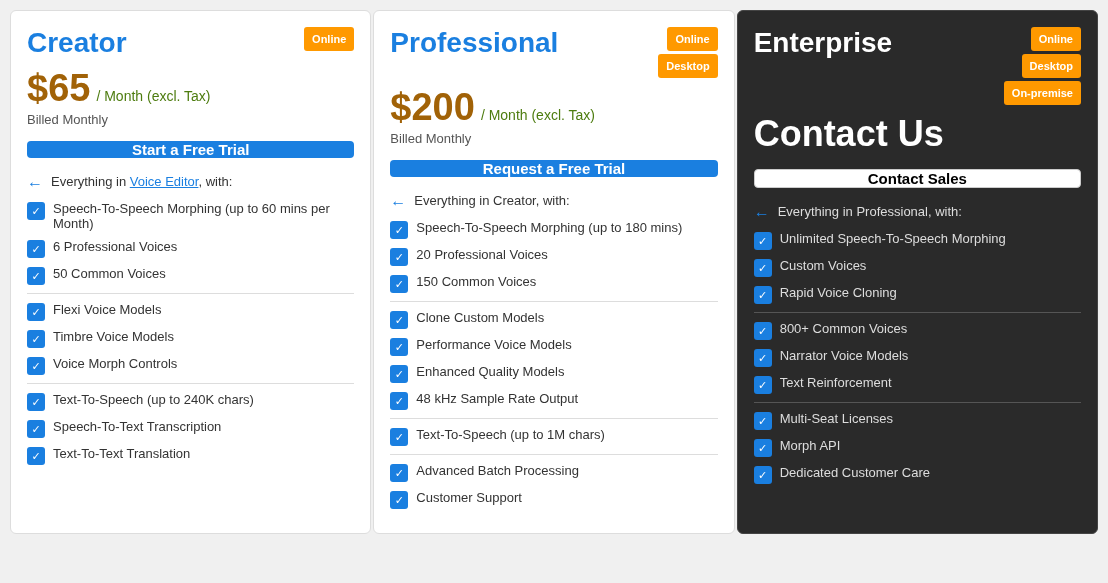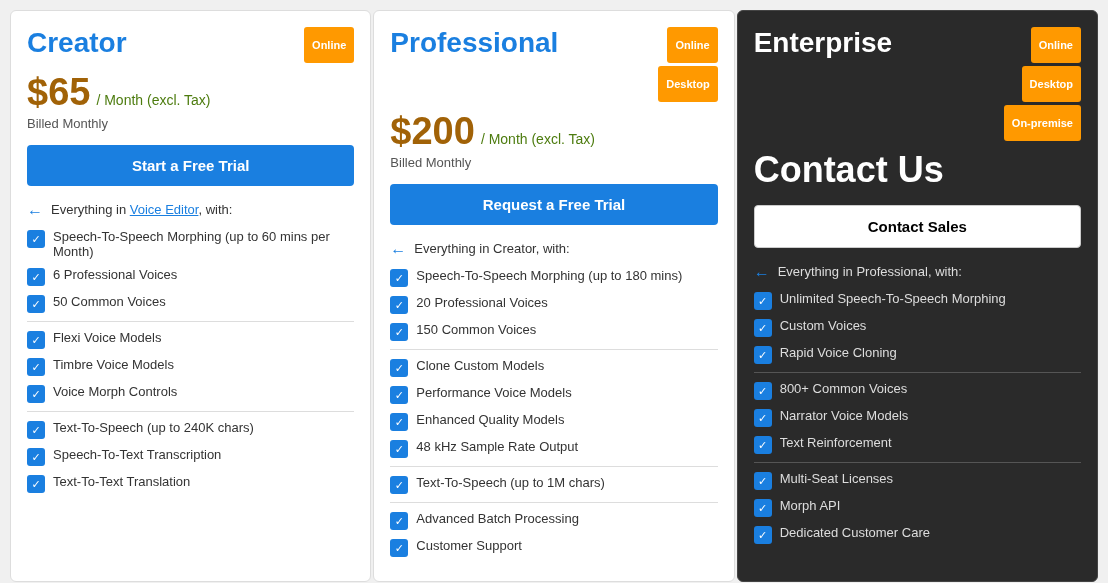--- a/index.html
+++ b/index.html
@@ -49,21 +49,21 @@
       display: flex;
       flex-direction: column;
       gap: 3px;
       align-items: flex-end;
     }
     .badge {
       background: #f90;
       color: #fff;
       font-size: 11px;
       font-weight: bold;
-      padding: 12px 8px;
+      padding: 6px 8px;
       border-radius: 3px;
     }
     .badge.online { background: #f90; }
     .badge.desktop { background: #f90; }
     .badge.onpremise { background: #f90; }
     .price-row {
       display: flex;
       align-items: baseline;
       gap: 6px;
       margin-bottom: 2px;
@@ -78,21 +78,20 @@
       color: #4d7c0f;
       text-align: right;
     }
     .billed {
       font-size: 13px;
       color: #555;
       margin-bottom: 14px;
     }
     .cta-button {
       width: 100%;
-      padding: 12px;
       font-size: 15px;
       font-weight: bold;
       color: #fff;
       background: #1a7fe0;
       border: none;
       border-radius: 4px;
       cursor: pointer;
       margin-bottom: 14px;
     }
     .cta-button.outline {

